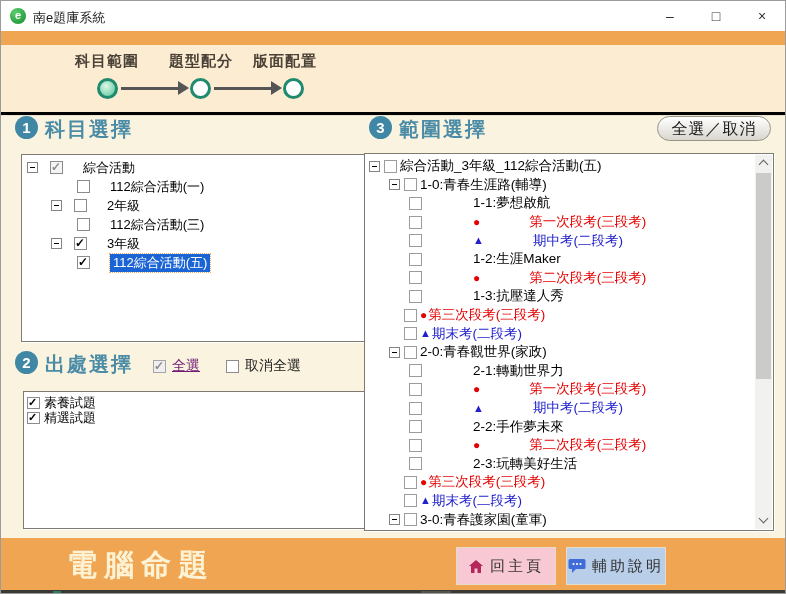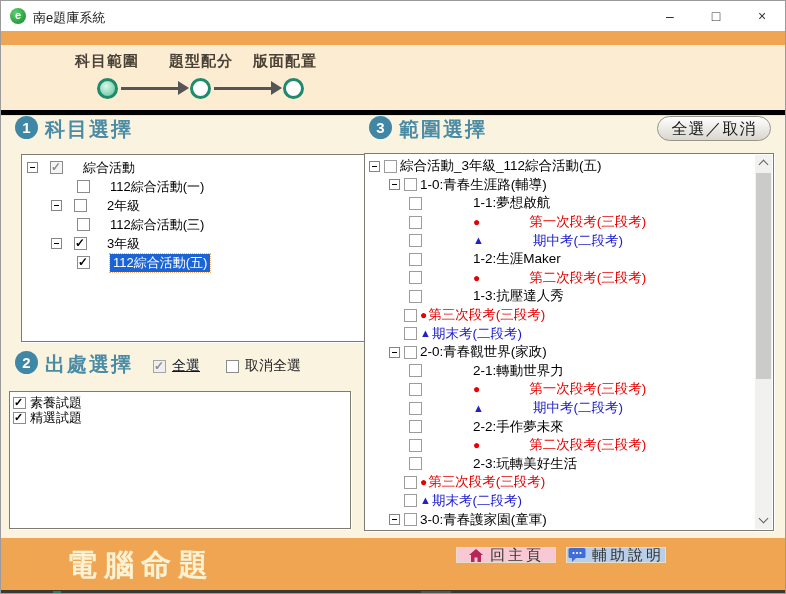--- a/index.html
+++ b/index.html
@@ -12,21 +12,21 @@
   .app-icon { position:absolute; left:9px; top:7px; width:16px; height:16px; border-radius:50%;
               background:radial-gradient(circle at 35% 30%, #5ecf6e, #128a2e); color:#fff; font-size:11px;
               font-weight:bold; text-align:center; line-height:15px; }
   .app-title { position:absolute; left:32px; top:8px; font-size:13px; color:#1a1a1a; }
   .win-controls { position:absolute; right:0; top:0; height:30px; display:flex; }
   .win-btn { width:46px; height:30px; text-align:center; line-height:30px; font-size:14px; color:#333; cursor:default; }
 
   
   .orange-strip { position:absolute; top:30px; left:0; width:100%; height:14px; background:#efa551; }
   .stepper { position:absolute; top:44px; left:0; width:100%; height:70px; background:#fcecd2;
-             border-bottom:5px solid #000000; box-shadow:0 1px 0 #e9e2cf; }
+             border-bottom:3px solid #000000; box-shadow:0 1px 0 #e9e2cf; }
   .step-label { position:absolute; top:7px; font-size:15px; font-weight:bold; color:#4a4236; letter-spacing:1px; }
   .step-circle { position:absolute; top:33px; width:21px; height:21px; border-radius:50%;
                  border:3px solid #1f8a6e; background:#fff; }
   .step-circle.active { background:radial-gradient(circle at 40% 35%, #dcf8ea, #54c296); }
   .connector { position:absolute; top:42px; height:3px; background:#555; }
   .connector::after { content:""; position:absolute; right:-10px; top:-6px; border-top:7px solid transparent;
                       border-bottom:7px solid transparent; border-left:11px solid #555; }
 
   
   .sec-num { position:absolute; width:23px; height:23px; border-radius:50%; background:#3f87a4; color:#fff;
@@ -60,47 +60,47 @@
   .rtree { padding-top:3px; }
   .rtree .trow { height:18.6px; font-size:13.5px; }
   .rtree .exp, .rtree .exp-sp { margin-right:4px; }
   .rtree .cb { margin-right:3px; border-color:#9c9c9c; }
   .rtree .lv0 { padding-left:4px; } .rtree .lv1 { padding-left:24px; } .rtree .lv2 { padding-left:44px;gap:48px; }
   .mk { font-size:12px; margin-right:1px; line-height:1; }
   .mk.red { color:#e60000; } .mk.blue { color:#2020cc; font-size:11px; }
   .txt-red { color:#e60000; } .txt-blue { color:#2020cc; }
 
   
-  .slist { padding:3px 0 8px 3px; }
+  .slist { padding:3px 0 8px 3px;margin-left:14px; }
   .slist .trow { height:15px; font-size:13px; }
   .slist .cb { margin-right:4px; width:12px; height:12px; }
   .slist .cb.checked::after { font-size:11px; top:-2px; }
 
   .chk-label { font-size:14px; margin-left:6px; }
-  .chk-gray { color:#0f172a;text-decoration:underline; }
+  .chk-gray { color:#701a75;text-decoration:underline; }
   .chk-dark { color:#222; }
 
   
   .pill-btn { position:absolute; width:114px; height:25px; border-radius:13px; border:1px solid #97948a;
               background:linear-gradient(#ffffff, #d9d6cd); font-size:16px; color:#1a1a1a; text-align:center;
               line-height:23px; letter-spacing:1px; cursor:default; }
 
   
   .sbar { position:absolute; top:1px; right:1px; bottom:1px; width:17px; background:#f1f1ef; }
   .sb-btn { position:absolute; left:0; width:17px; height:17px; }
   .sb-up { top:0; } .sb-down { bottom:0; }
   .chev { position:absolute; left:5px; width:7px; height:7px; border-left:1.5px solid #606060; border-top:1.5px solid #606060; }
   .sb-up .chev { top:6px; transform:rotate(45deg); }
   .sb-down .chev { top:3px; transform:rotate(225deg); }
   .sb-thumb { position:absolute; left:1px; right:1px; top:18px; height:206px; background:#cbcbc9; }
 
   
   .footer { position:absolute; left:0; top:537px; width:100%; height:52px; background:#efa551; }
   .brand { position:absolute; left:66px; top:7px; font-size:30px; font-weight:bold; color:#fdf3d4; letter-spacing:7px; }
-  .f-btn { position:absolute; top:9px; width:100px; height:16px; border:1px solid #e6ddc8;
+  .f-btn { position:absolute; top:9px; width:100px; height:38px; border:1px solid #e6ddc8;
            display:flex; align-items:center; justify-content:center; gap:6px;
            font-size:15px; color:#333; cursor:default; }
   .f-btn .lbl { letter-spacing:3px; }
   .btn-home { left:455px; background:#f8c9d4; }
   .btn-help { left:565px; background:#b9cfe9; }
   .btn-next { left:675px; background:#fdeecd;margin-top:48px; }
 
   .bottom-strip { position:absolute; left:0; top:589px; width:100%; height:5px; background:#3a3933; }
   .speck { position:absolute; top:1px; width:8px; height:3px; background:#2e7d6b; left:52px; }
   .speck2 { left:420px; width:30px; background:#55544c; }

